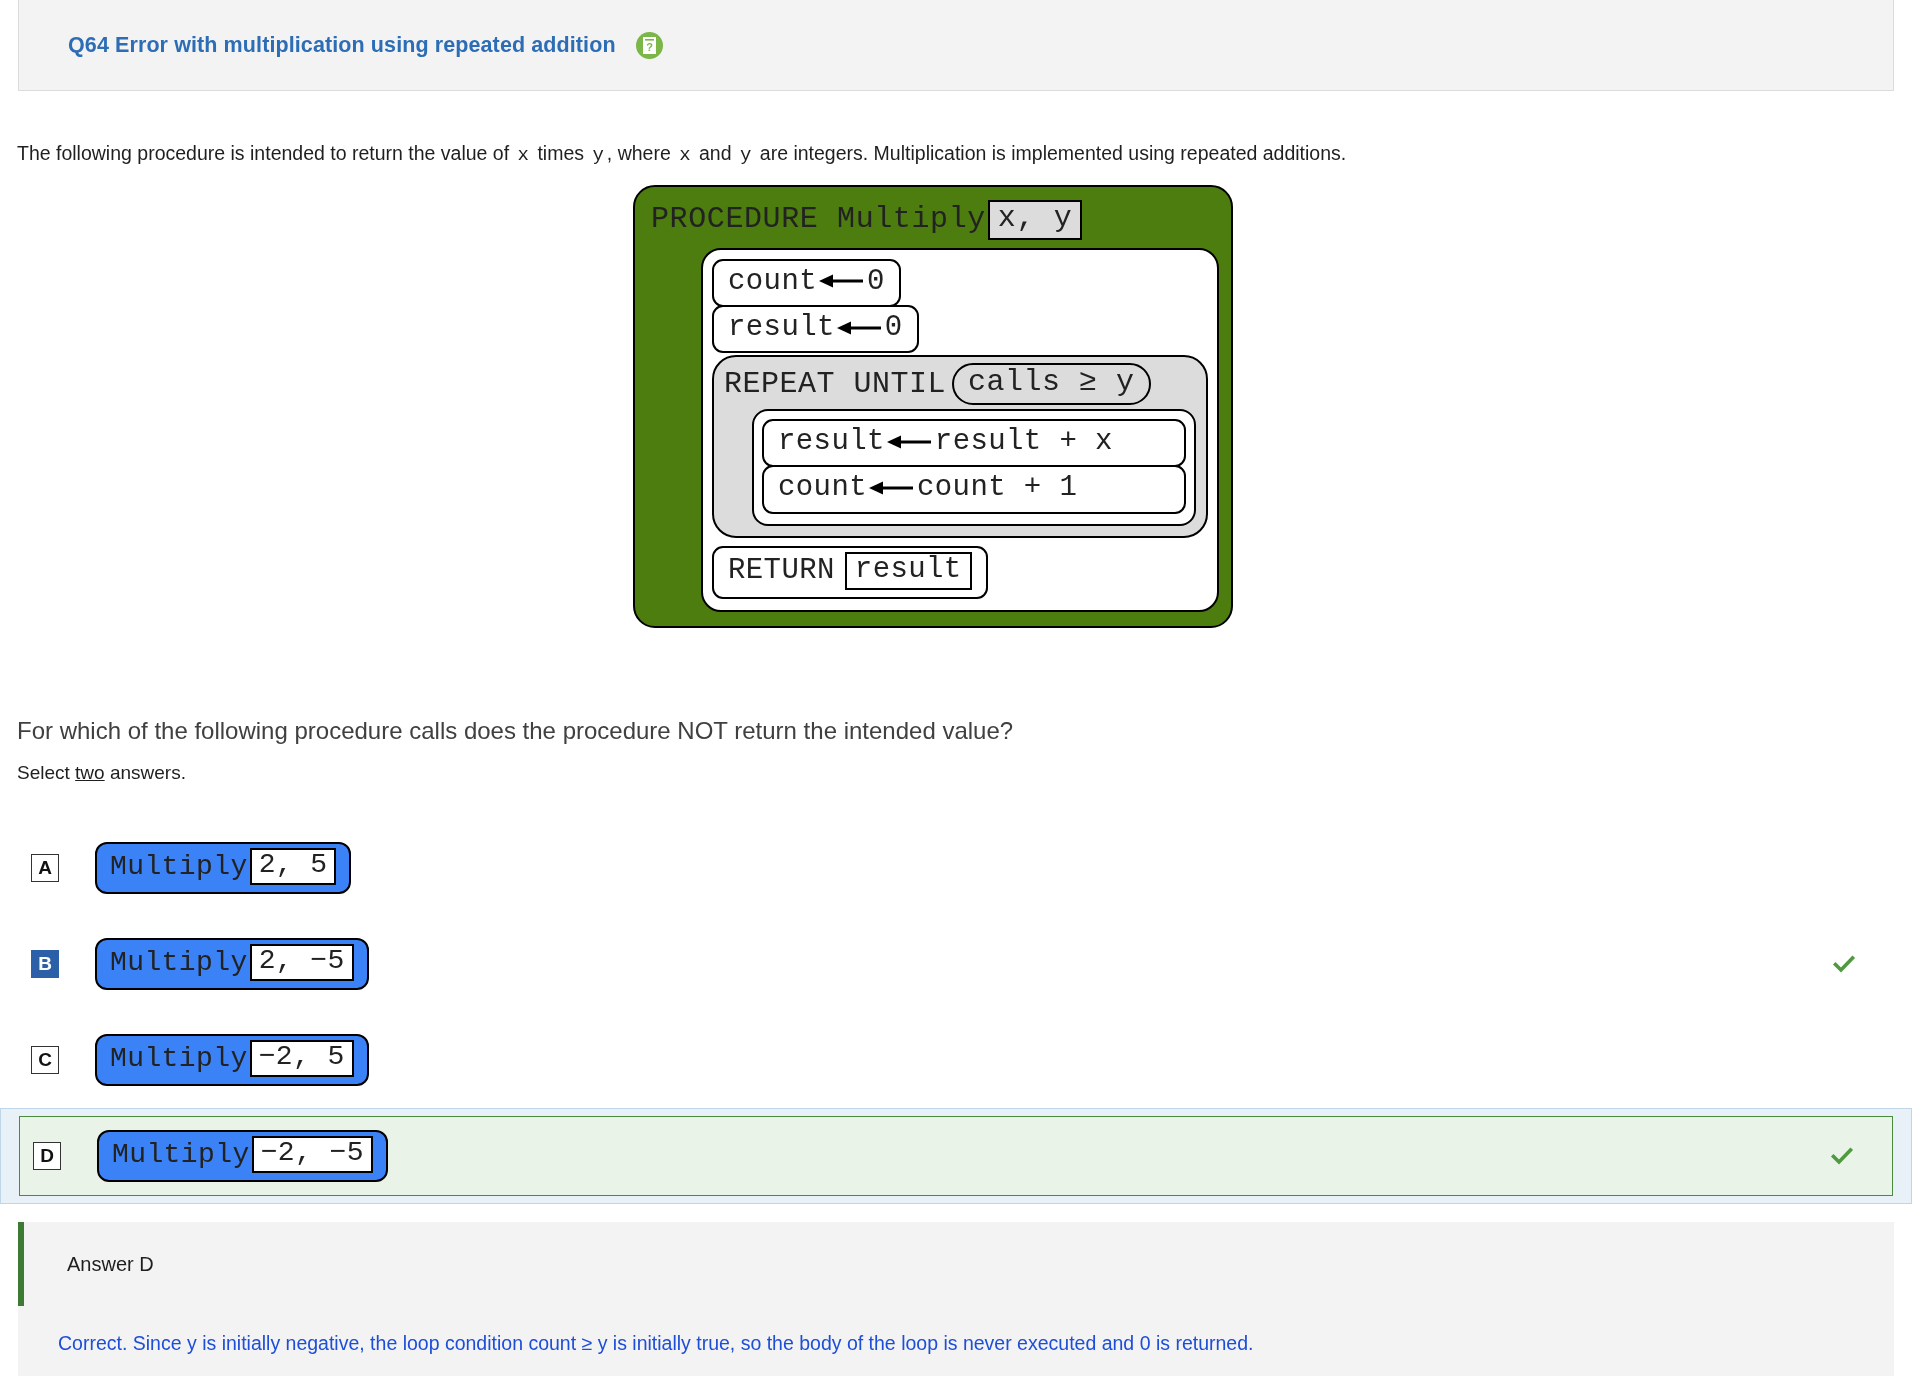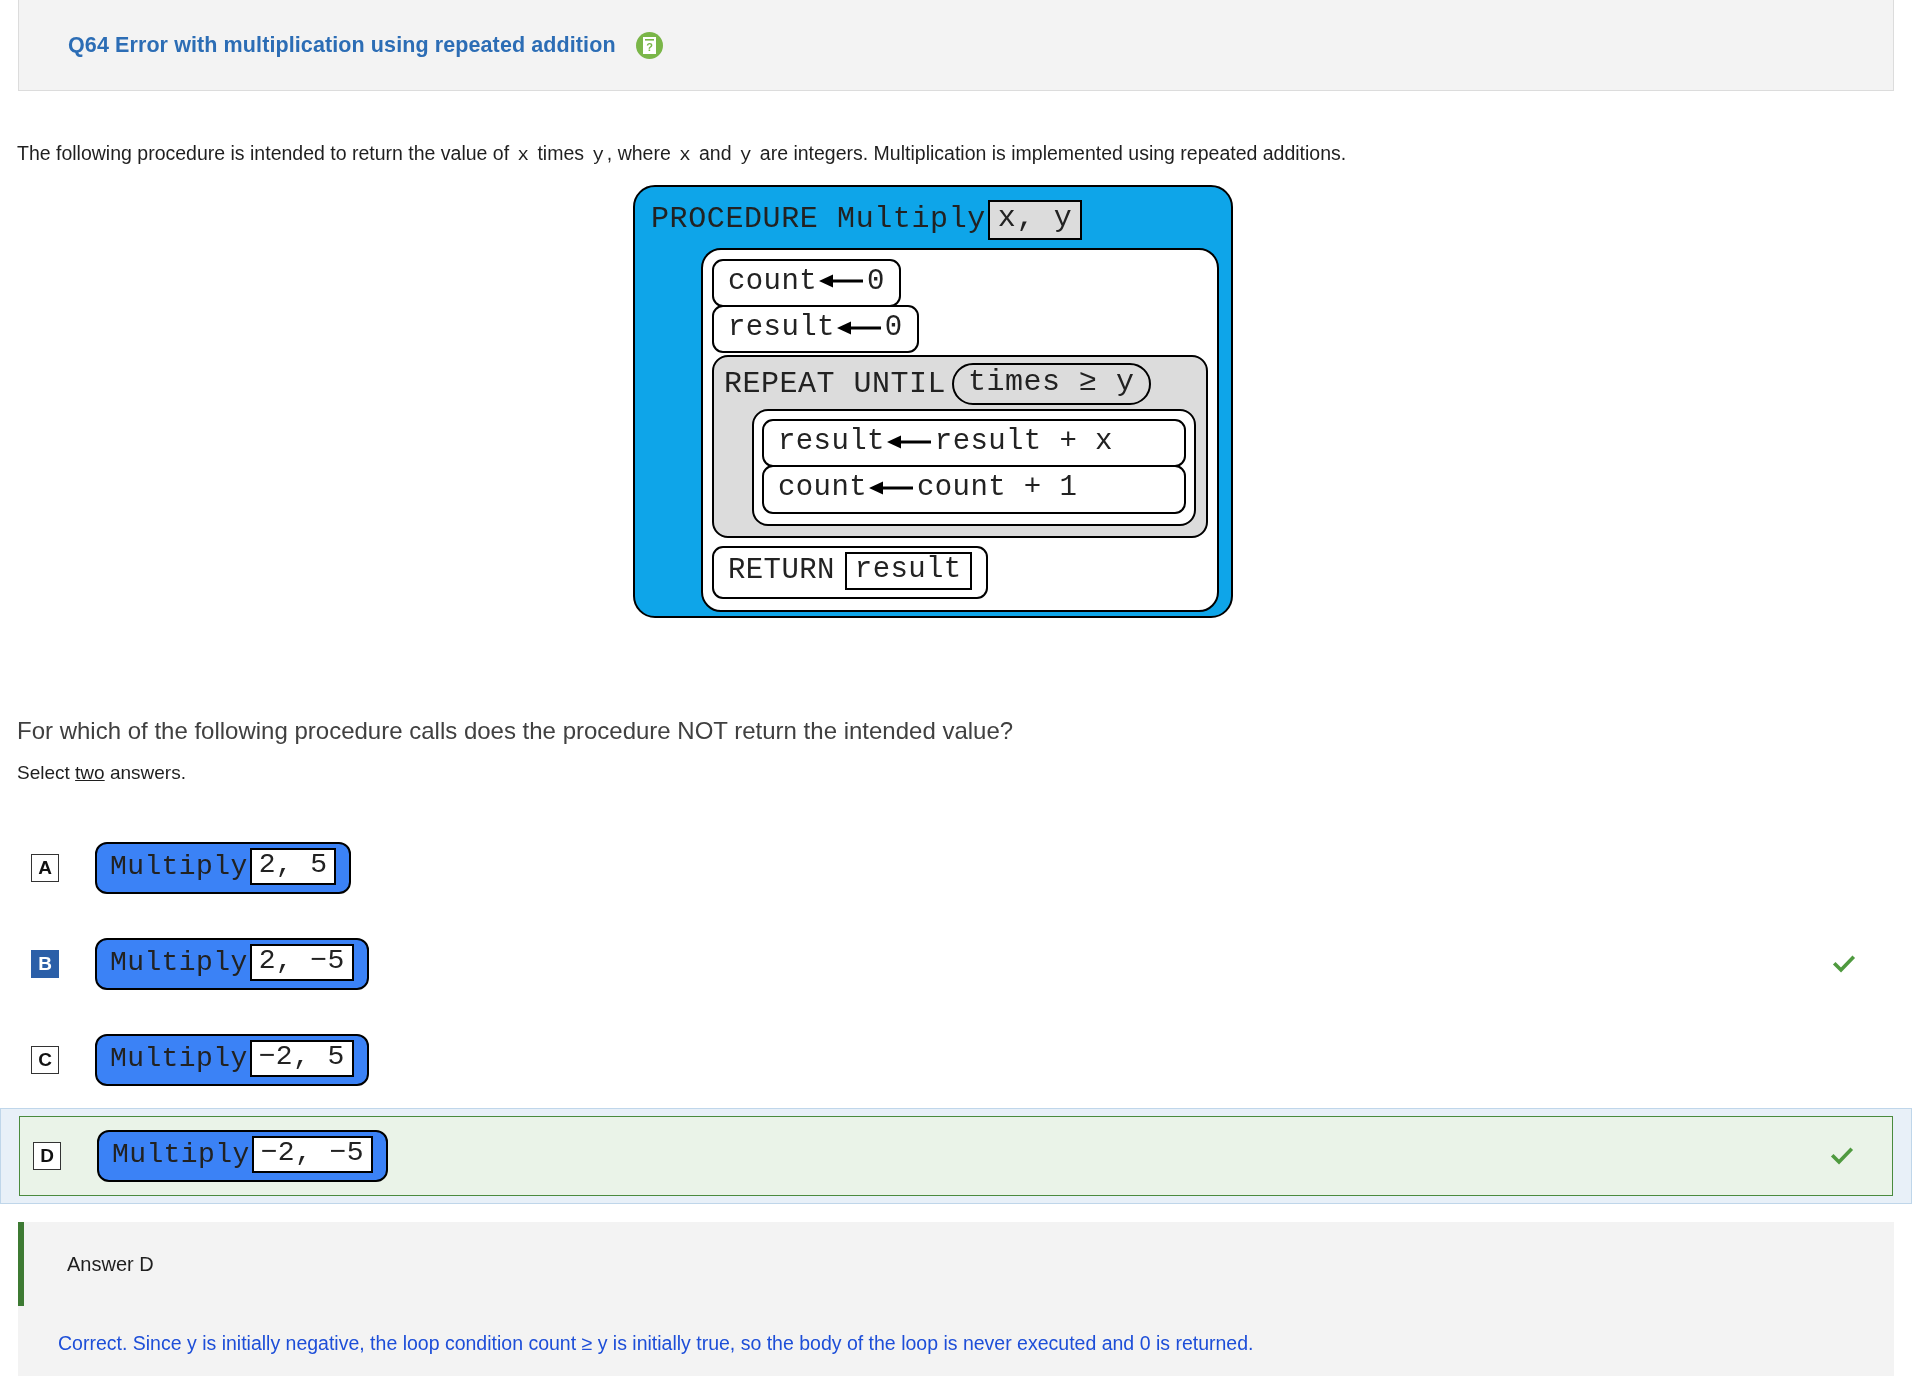--- a/index.html
+++ b/index.html
@@ -102,24 +102,24 @@
     left: 633px;
     top: 185px;
     width: 600px;
   }
   .mono {
     font-family: "Liberation Mono", monospace;
     white-space: pre;
   }
   
   .blk-proc {
-    background: #0ea5e9;
+    background: #4d7c0f;
     border: 2.5px solid #000;
     border-radius: 22px;
-    padding: 10px 12px 4px 16px;
+    padding: 10px 12px 14px 16px;
     box-sizing: border-box;
   }
   .proc-head {
     font-size: 30px;
     letter-spacing: 0.6px;
     line-height: 1.25;
     display: flex;
     align-items: center;
     padding: 3px 0 6px 0;
   }
@@ -164,21 +164,21 @@
     position: relative;
     margin: 0 2px;
     vertical-align: middle;
   }
   .arrow-assign svg { position: absolute; left: 0; top: 0; }
 
   
   .blk-repeat {
     background: #dcdcdc;
     border: 2.5px solid #000;
-    border-radius: 16px;
+    border-radius: 24px;
     margin-top: 2px;
     padding: 6px 10px 10px 10px;
     box-sizing: border-box;
   }
   .repeat-head {
     font-size: 30px;
     letter-spacing: 0.5px;
     display: flex;
     align-items: center;
     padding-bottom: 4px;
@@ -395,21 +395,21 @@
                 <polygon points="0,11 14,4.5 14,17.5" fill="#000"></polygon>
               </svg>
             </span>
             <span>0</span>
           </span>
         </div>
 
         <div class="blk-repeat">
           <div class="repeat-head mono">
             <span>REPEAT UNTIL</span>
-            <span class="cond-pill mono">times ≥ y</span>
+            <span class="cond-pill mono">calls ≥ y</span>
           </div>
           <div class="blk-loopbody">
 
             <div class="stmt-row">
               <span class="stmt mono" style="width:100%;">
                 <span>result</span>
                 <span class="arrow-assign">
                   <svg width="46" height="22" viewBox="0 0 46 22" aria-hidden="true">
                     <line x1="6" y1="11" x2="44" y2="11" stroke="#000" stroke-width="3.2"></line>
                     <polygon points="0,11 14,4.5 14,17.5" fill="#000"></polygon>

